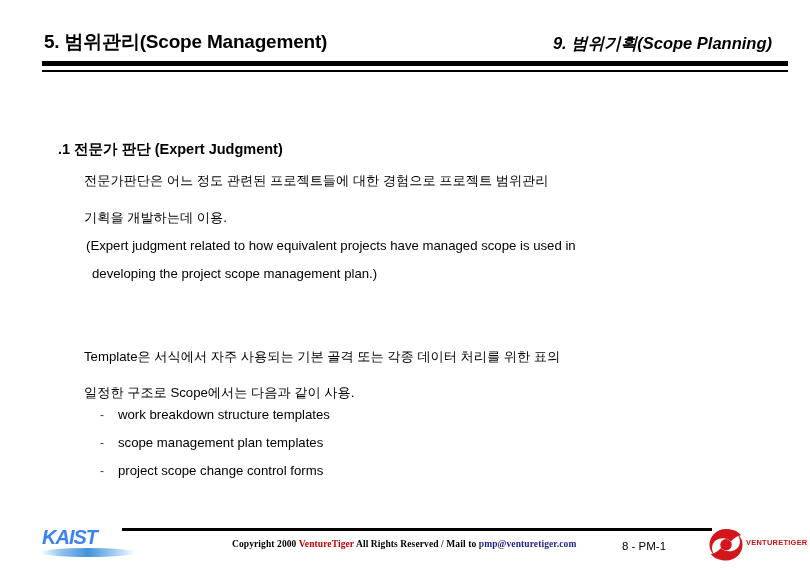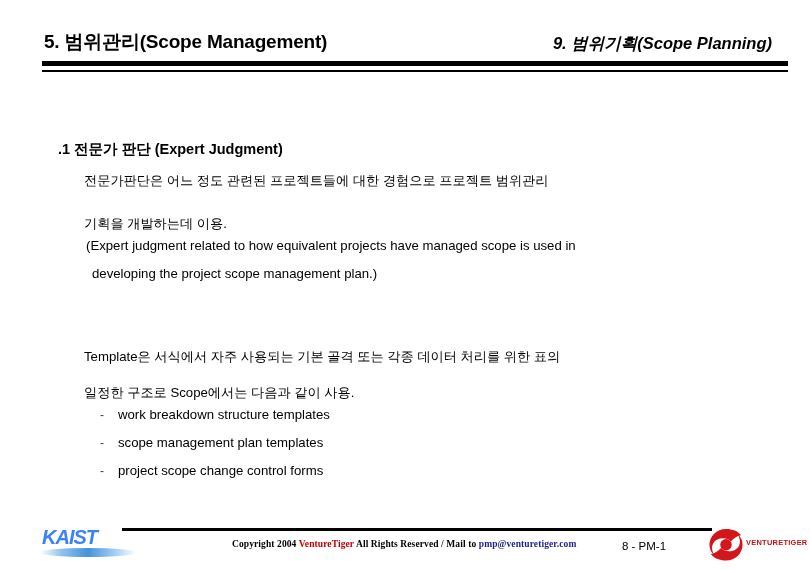--- a/index.html
+++ b/index.html
@@ -80,21 +80,21 @@
   .sec2 { left: 58px; top: 315px; }
 
   .para {
     position: absolute;
     font-size: 13.2px;
     font-weight: normal;
     white-space: nowrap;
     line-height: 1;
   }
   .kr-a1 { left: 84px; top: 174px; }
-  .kr-a2 { left: 84px; top: 217px; }
+  .kr-a2 { left: 84px; top: 211px; }
   .en-a1 { left: 86px; top: 239px; }
   .en-a2 { left: 92px; top: 267px; }
 
   .kr-b1 { left: 84px; top: 350px; }
   .kr-b2 { left: 84px; top: 386px; }
 
   .bullets {
     position: absolute;
     left: 100px;
     top: 407px;
@@ -244,21 +244,21 @@
     </div>
     <div class="bullet-row">
       <span class="bullet-dash">-</span>
       <span class="bullet-text">project scope change control forms</span>
     </div>
   </div>
 
   <div class="footer-rule"></div>
 
   <div class="footer-copy">
-    <span>Copyright 2004 </span><span class="brand">VentureTiger</span><span> All Rights Reserved / Mail to </span><span class="mail">pmp@venturetiger.com</span>
+    <span>Copyright 2000 </span><span class="brand">VentureTiger</span><span> All Rights Reserved / Mail to </span><span class="mail">pmp@venturetiger.com</span>
   </div>
 
   <div class="page-num">8 - PM-1</div>
 
   <div class="kaist-logo">
     <div class="kaist-word">KAIST</div>
     <div class="kaist-swoosh"></div>
   </div>
 
   <div class="vt-logo">

